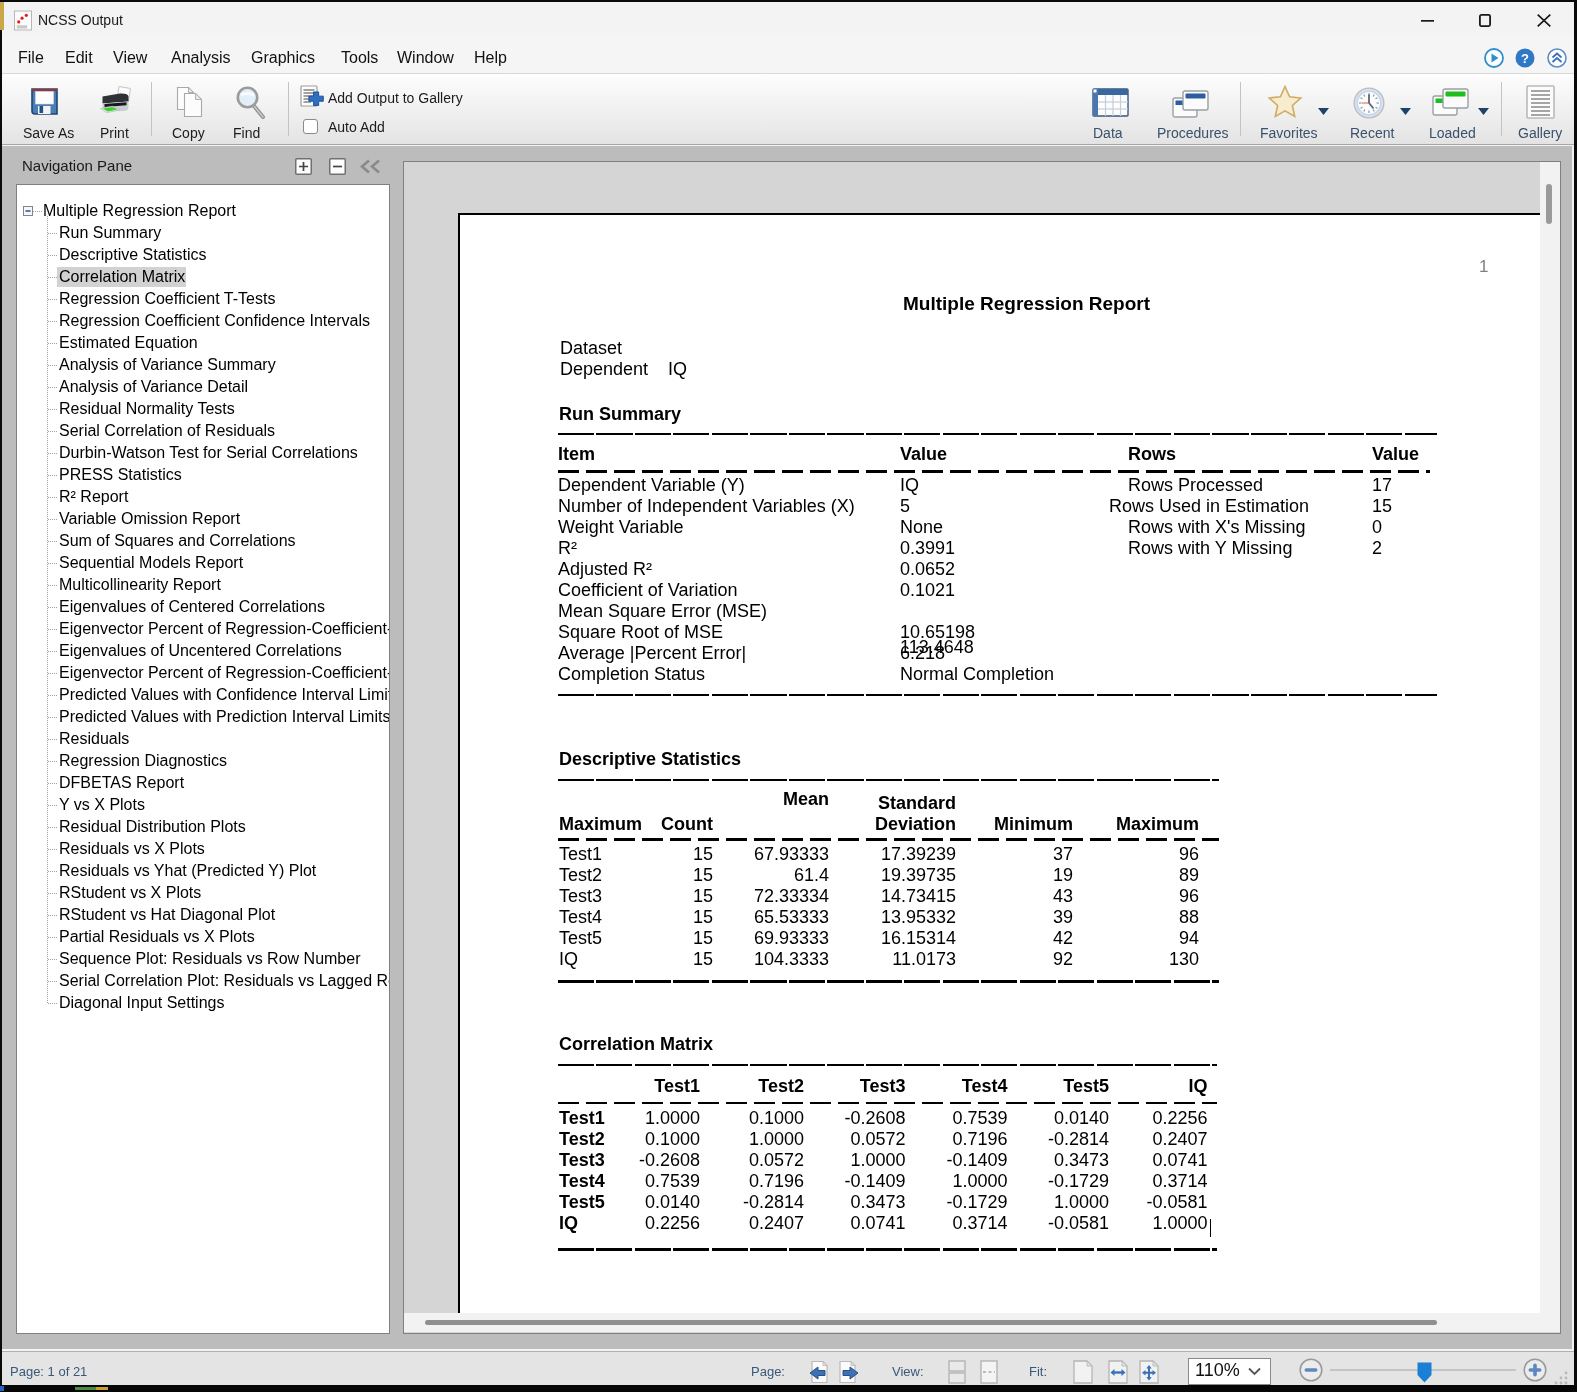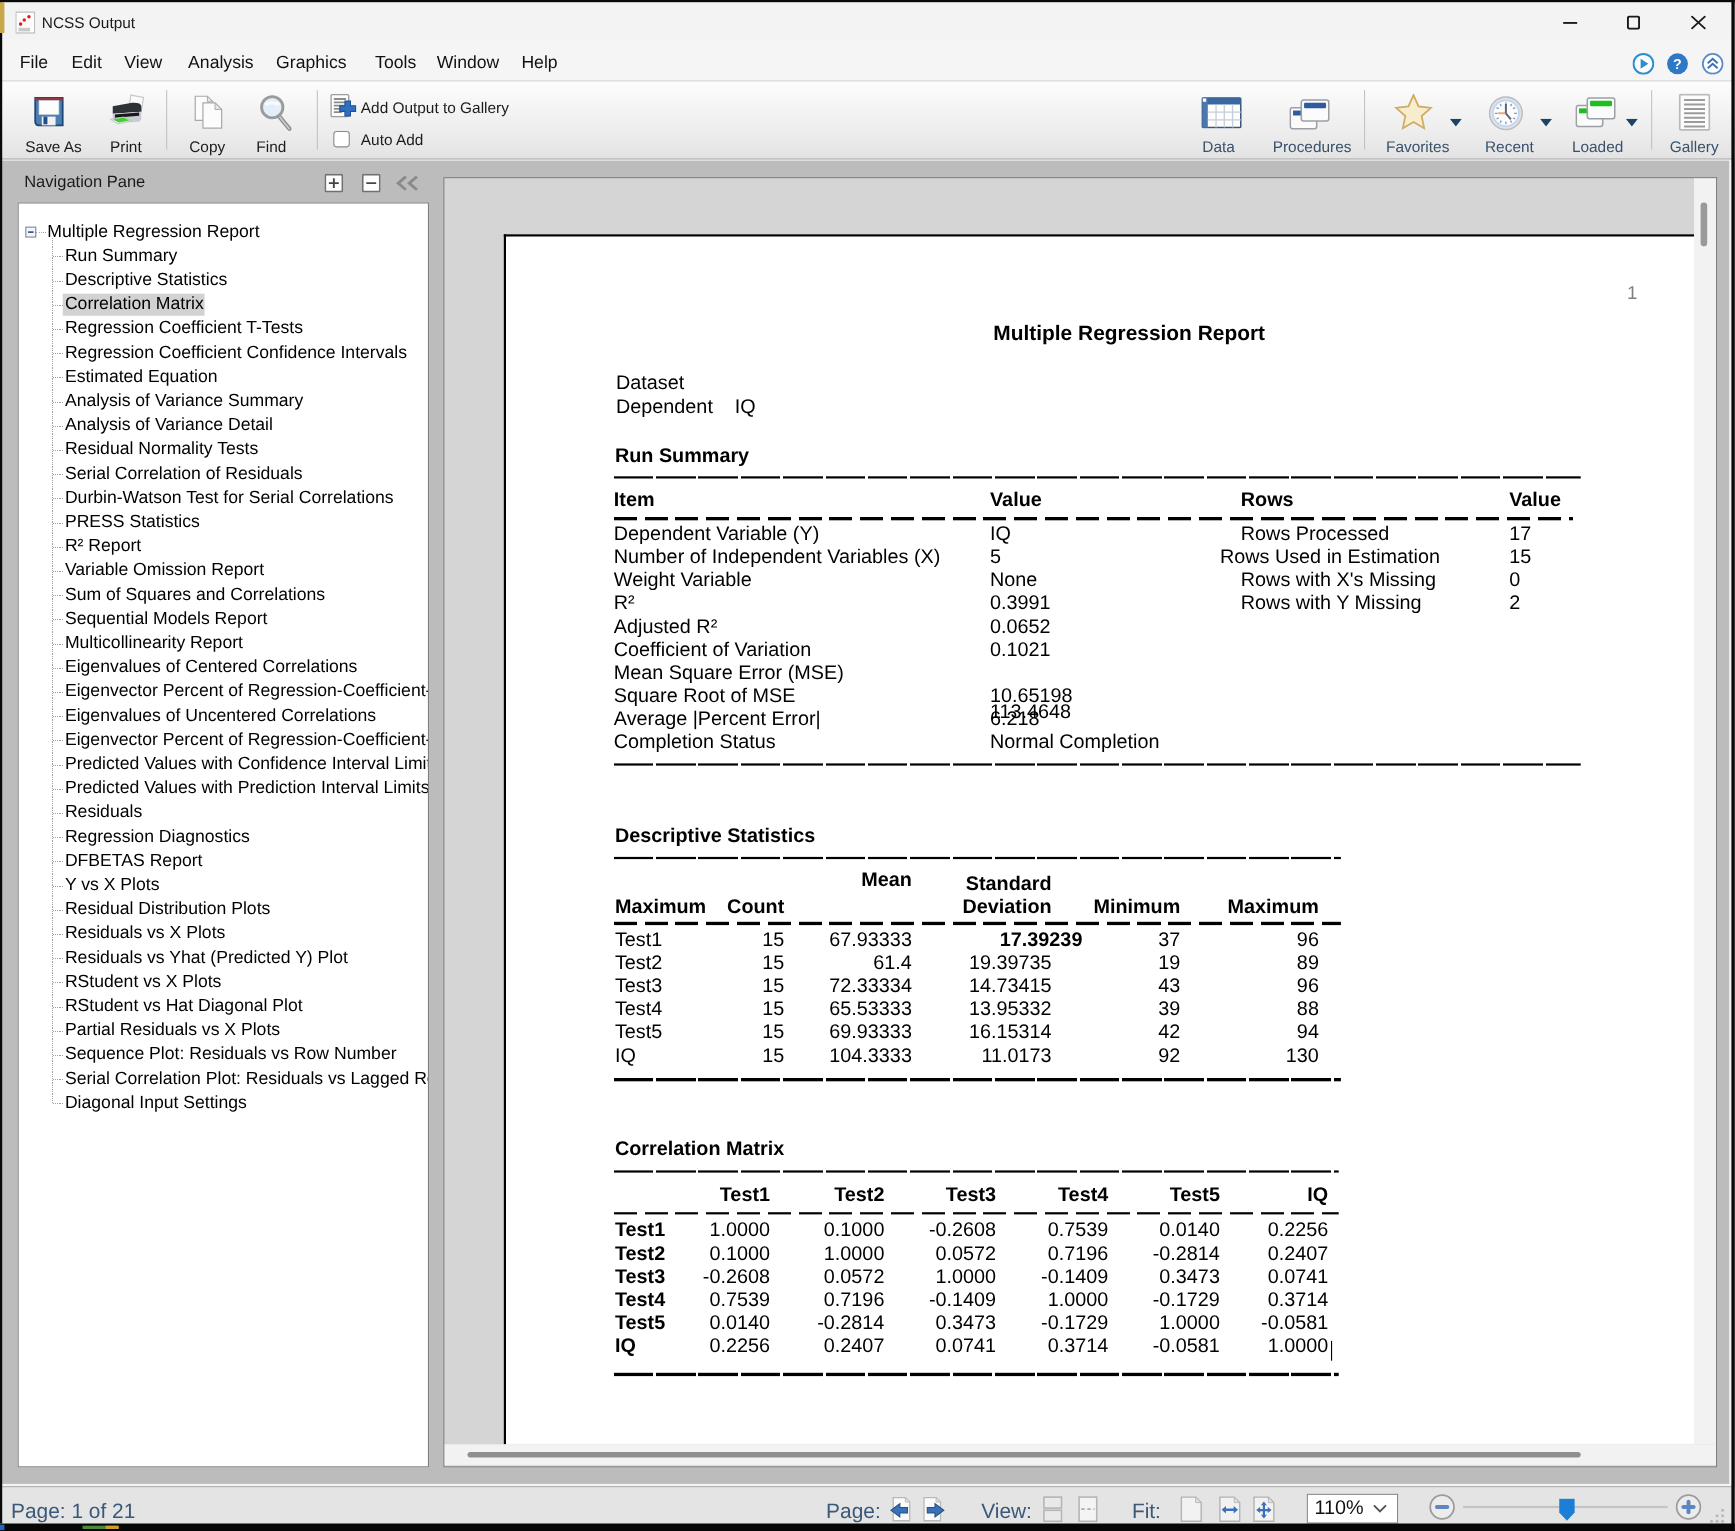--- a/index.html
+++ b/index.html
@@ -24,21 +24,21 @@
 .treeitem { position:absolute; left:58px; font-size:16px; color:#000; white-space:nowrap; line-height:20px; }
 #docview { position:absolute; left:403px; top:161px; width:1158px; height:1173px; background:#d5d5d5; border:1px solid #808080; overflow:hidden; }
 #page { position:absolute; left:54px; top:51px; width:1084px; height:1099.5px; background:#fff; border-top:2px solid #000; border-left:2px solid #000; }
 
 #vsb { position:absolute; right:0; top:0; width:20px; height:1150.5px; background:#f2f2f2; }
 #vthumb { position:absolute; left:6px; top:22px; width:6px; height:40px; background:#9a9a9a; border-radius:3px; }
 #hsb { position:absolute; left:0; top:1150.5px; width:1156px; height:19.5px; background:#f2f2f2; }
 #hthumb { position:absolute; left:21px; top:7.5px; width:1012px; height:5px; background:#8f8f8f; border-radius:2.5px; }
 
 #statusbar { position:absolute; left:0; top:1350.5px; width:1577px; height:35px; background:#e4e4e4; border-top:1px solid #b0b0b0; }
-.sbtext { position:absolute; font-size:19px; color:#3a5878; white-space:nowrap; }
+.sbtext { position:absolute; font-size:13px; color:#3a5878; white-space:nowrap; }
 
 .dt { position:absolute; font-size:18px; color:#000; white-space:pre; line-height:18px; }
 .db { position:absolute; font-size:18px; font-weight:bold; color:#000; white-space:pre; line-height:18px; }
 .dtr { position:absolute; font-size:18px; color:#000; white-space:pre; line-height:18px; transform:translateX(-100%); }
 .dbr { position:absolute; font-size:18px; font-weight:bold; color:#000; white-space:pre; line-height:18px; transform:translateX(-100%); }
 .rulethick { position:absolute; height:2.5px; background-image:repeating-linear-gradient(90deg,#000 0px,#000 36px,transparent 36px,transparent 38.5px); }
 .ruledash { position:absolute; height:2.5px; background-image:repeating-linear-gradient(90deg,#000 0px,#000 21px,transparent 21px,transparent 28px); }
 </style>
 </head>
 <body>
@@ -377,21 +377,21 @@
 <div class="db" style="left:99px;top:599.76px;">Maximum</div>
 <div class="dbr" style="left:253px;top:599.76px;">Count</div>
 <div class="dbr" style="left:369px;top:575px;">Mean</div>
 <div class="dbr" style="left:496px;top:599.76px;">Deviation</div>
 <div class="dbr" style="left:613px;top:599.76px;">Minimum</div>
 <div class="dbr" style="left:739px;top:599.76px;">Maximum</div>
 <div class="ruledash" style="left:98px;top:623px;width:661px;"></div>
 <div class="dt" style="left:99px;top:630.26px;">Test1</div>
 <div class="dtr" style="left:253px;top:630.26px;">15</div>
 <div class="dtr" style="left:369px;top:630.26px;">67.93333</div>
-<div class="dtr" style="left:524px;top:630.26px;font-weight:bold;">17.39239</div>
+<div class="dtr" style="left:496px;top:630.26px;">17.39239</div>
 <div class="dtr" style="left:613px;top:630.26px;">37</div>
 <div class="dtr" style="left:739px;top:630.26px;">96</div>
 <div class="dt" style="left:99px;top:651.26px;">Test2</div>
 <div class="dtr" style="left:253px;top:651.26px;">15</div>
 <div class="dtr" style="left:369px;top:651.26px;">61.4</div>
 <div class="dtr" style="left:496px;top:651.26px;">19.39735</div>
 <div class="dtr" style="left:613px;top:651.26px;">19</div>
 <div class="dtr" style="left:739px;top:651.26px;">89</div>
 <div class="dt" style="left:99px;top:672.26px;">Test3</div>
 <div class="dtr" style="left:253px;top:672.26px;">15</div>

